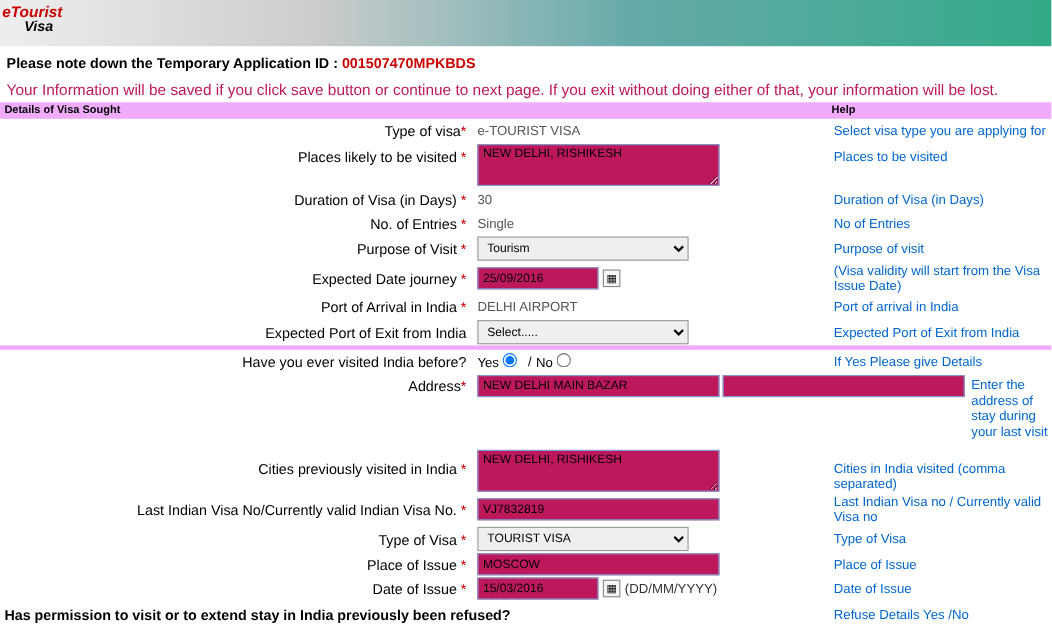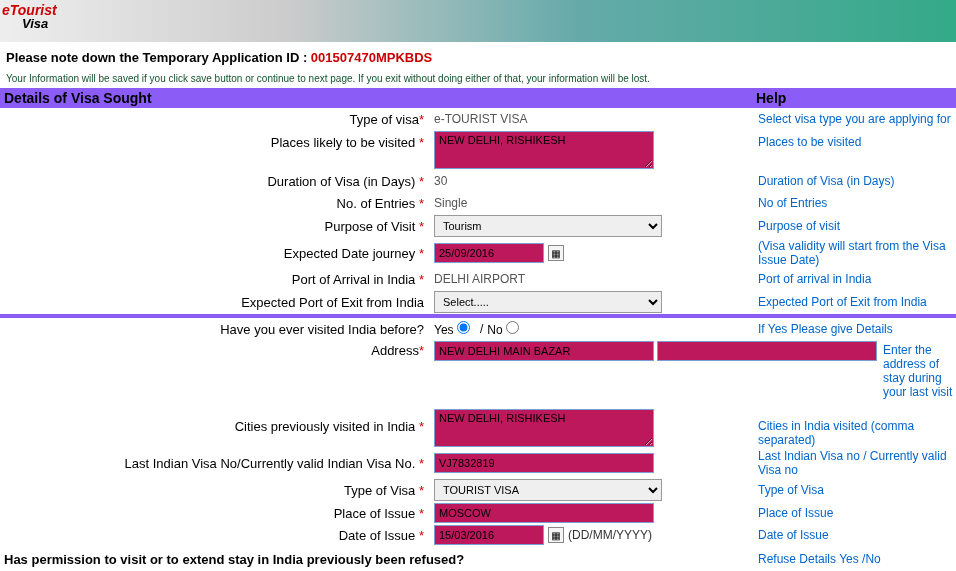--- a/index.html
+++ b/index.html
@@ -3,35 +3,35 @@
 <meta charset="utf-8">
 <style>
   * { box-sizing: border-box; margin: 0; padding: 0; }
   body { font-family: Verdana, Arial, sans-serif; font-size: 12px; color: #000; background: #fff; width: 956px; }
   .banner { height: 42px; background: linear-gradient(90deg, #eee 0%, #ccc 30%, #6aa 60%, #3a8 100%); position: relative; overflow: hidden; }
   .banner-logo { position: absolute; left: 2px; top: 2px; color: #c00; font-weight: bold; font-style: italic; font-size: 14px; }
   .banner-logo .sub { color: #000; font-size: 13px; font-style: italic; display: block; margin-left: 20px; margin-top: -2px; }
   .notice { padding: 8px 6px 4px 6px; }
   .notice-line1 { font-weight: bold; font-size: 13px; color: #000; }
   .notice-id { color: #c00; }
-  .notice-line2 { margin-top: 8px; font-size: 10px; color: #14532d; }
-  .section-header { background: #8b5cf6; font-weight: bold; font-size: 14px; padding: 2px 4px; display: flex; }
+  .notice-line2 { margin-top: 8px; font-size: 14px; color: #be185d; }
+  .section-header { background: #f0abfc; font-weight: bold; font-size: 10px; padding: 2px 4px; display: flex; }
   .section-header .left { flex: 0 0 752px; }
   .section-header .right { flex: 1; }
   .form-row { display: flex; align-items: center; min-height: 22px; padding: 1px 0; justify-content: center; }
   .label-cell { flex: 0 0 430px; text-align: right; padding-right: 6px; font-size: 13px; }
   .input-cell { flex: 0 0 322px; padding-left: 4px; display: flex; align-items: center; gap: 4px; }
   .help-cell { flex: 1; padding-left: 6px; color: #0066cc; font-size: 12px; }
   .help-cell a, .help-text { color: #0066cc; text-decoration: none; cursor: pointer; }
   .req { color: #c00; }
   .static-val { color: #555; }
   input[type="text"], textarea, select { font-family: Verdana, Arial, sans-serif; font-size: 11px; border: 1px solid #7a9fd0; background: #be185d; padding: 2px 4px; }
   input[type="text"] { width: 220px; height: 20px; }
   textarea { width: 220px; height: 38px; resize: both; }
-  select { width: 228px; height: 22px; background: #efefef; border: 1px solid #999; }
+  select { width: 192px; height: 22px; background: #efefef; border: 1px solid #999; }
   input.date { width: 110px; }
   .cal-icon { display: inline-flex; width: 16px; height: 16px; border: 1px solid #888; background: #f5f5f5; align-items: center; justify-content: center; font-size: 10px; cursor: pointer; }
   .radio-group label { margin-right: 6px; }
   .refused-q { font-weight: bold; font-size: 13px; padding: 6px 4px 2px 4px; }
   .refused-row { display: flex; }
   .refused-row .qcol { flex: 0 0 752px; }
   .refused-row .hcol { flex: 1; padding-left: 6px; color: #0066cc; font-size: 12px; padding-top: 6px; }
   .hint { font-size: 12px; color: #333; }
 </style>
 </head>

